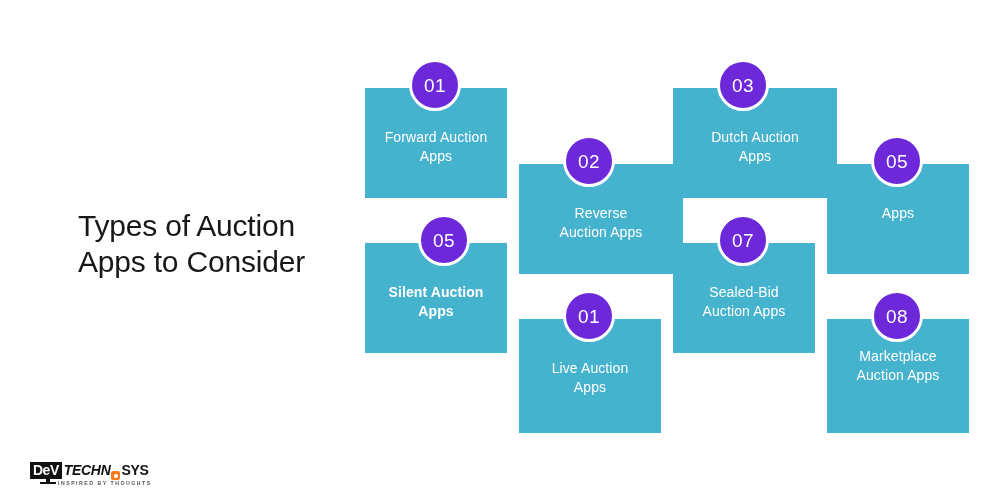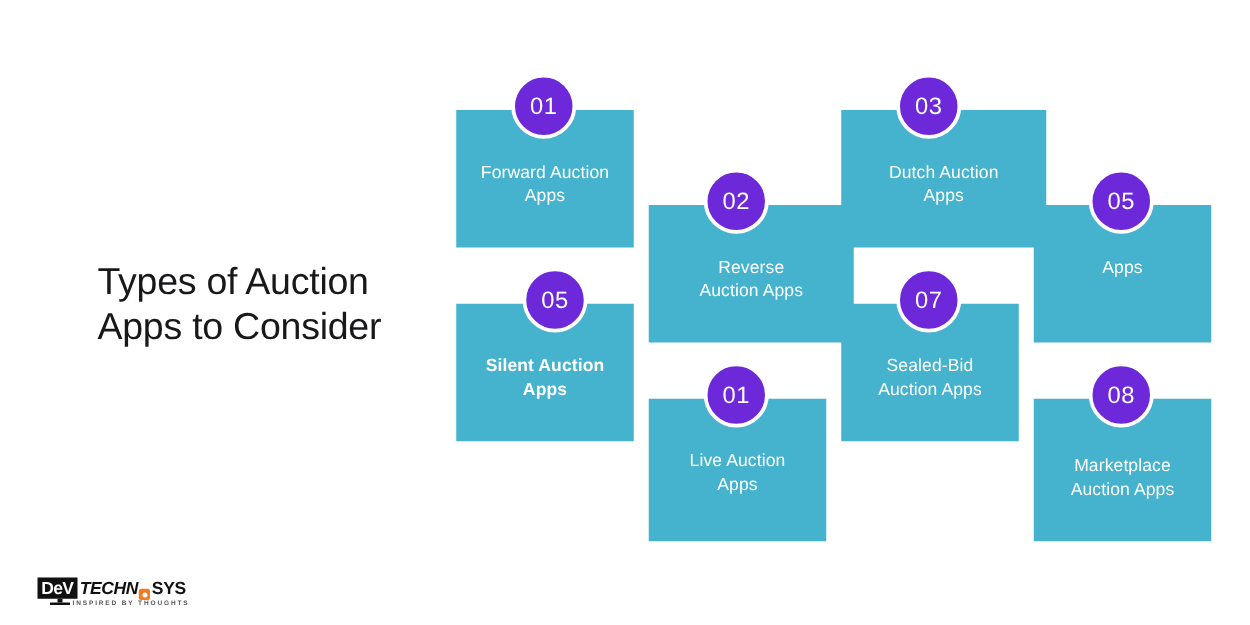--- a/index.html
+++ b/index.html
@@ -243,21 +243,21 @@
       <div class="card" style="left: 673px; top: 243px; width: 142px; height: 110px;">
         <div class="card-label" style="margin-top: 40px;">
           <span class="lline">Sealed-Bid</span>
           <span class="lline">Auction Apps</span>
         </div>
       </div>
       <div class="badge" style="left: 717px; top: 214px;">
         <span class="badge-num">07</span>
       </div>
       <div class="card" style="left: 827px; top: 319px; width: 142px; height: 114px;">
-        <div class="card-label" style="margin-top: 44px; text-align: center;">
+        <div class="card-label" style="margin-top: 28px; text-align: center;">
           <span class="lline">Marketplace</span>
           <span class="lline">Auction Apps</span>
         </div>
       </div>
       <div class="badge" style="left: 871px; top: 290px; text-align: right;">
         <span class="badge-num">08</span>
       </div>
     </div>
 
   <div class="logo">

